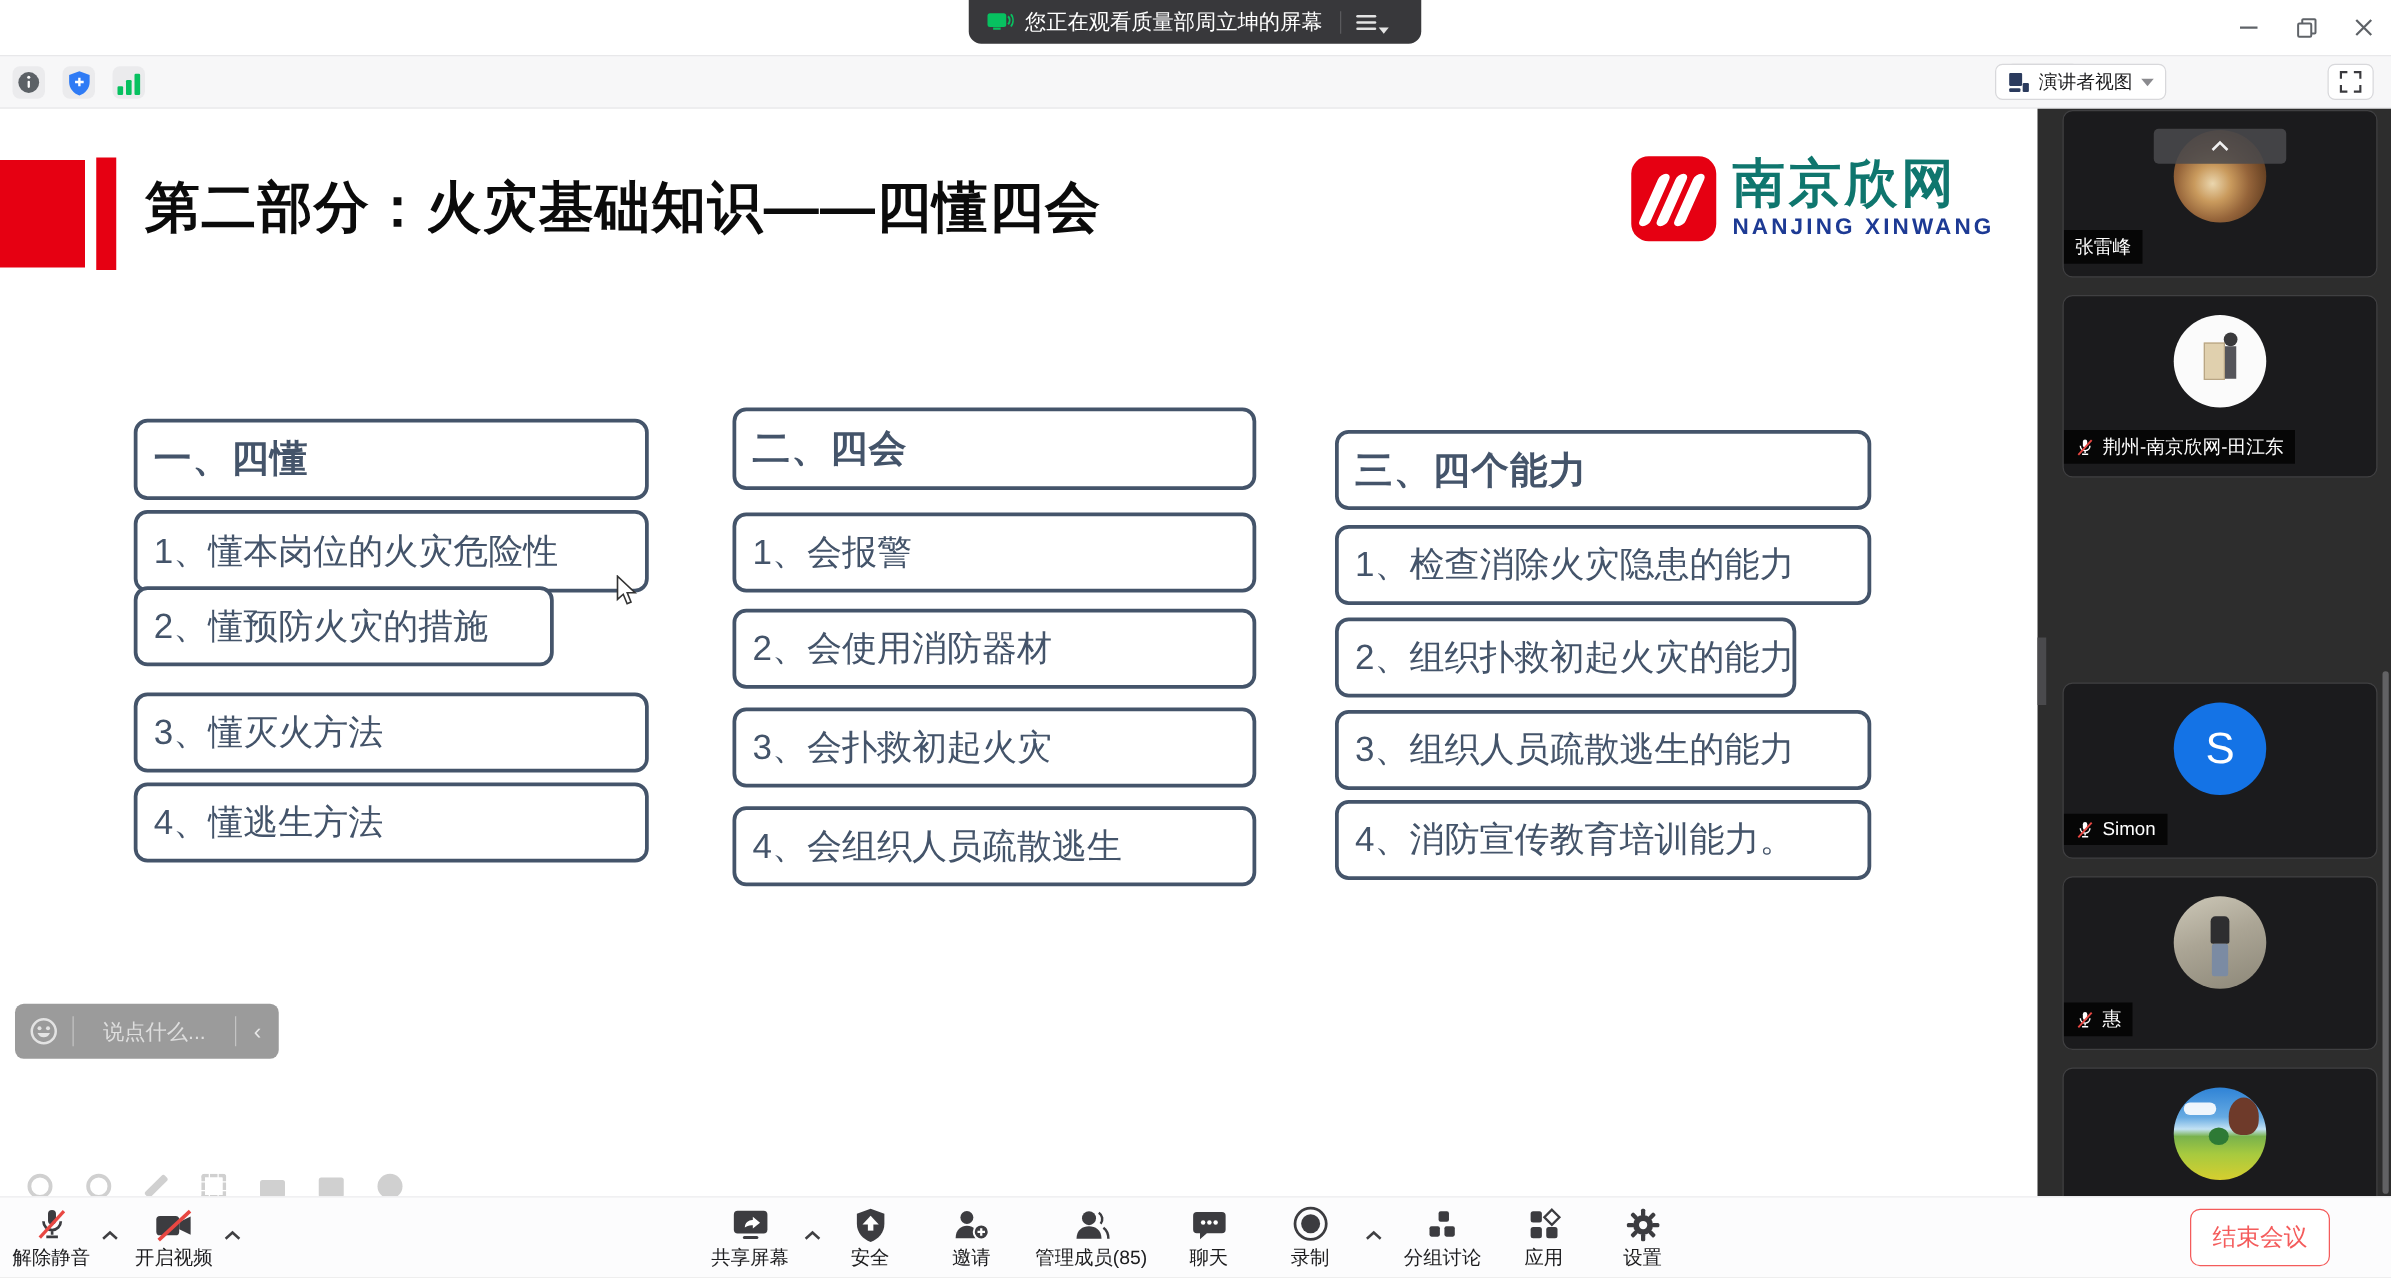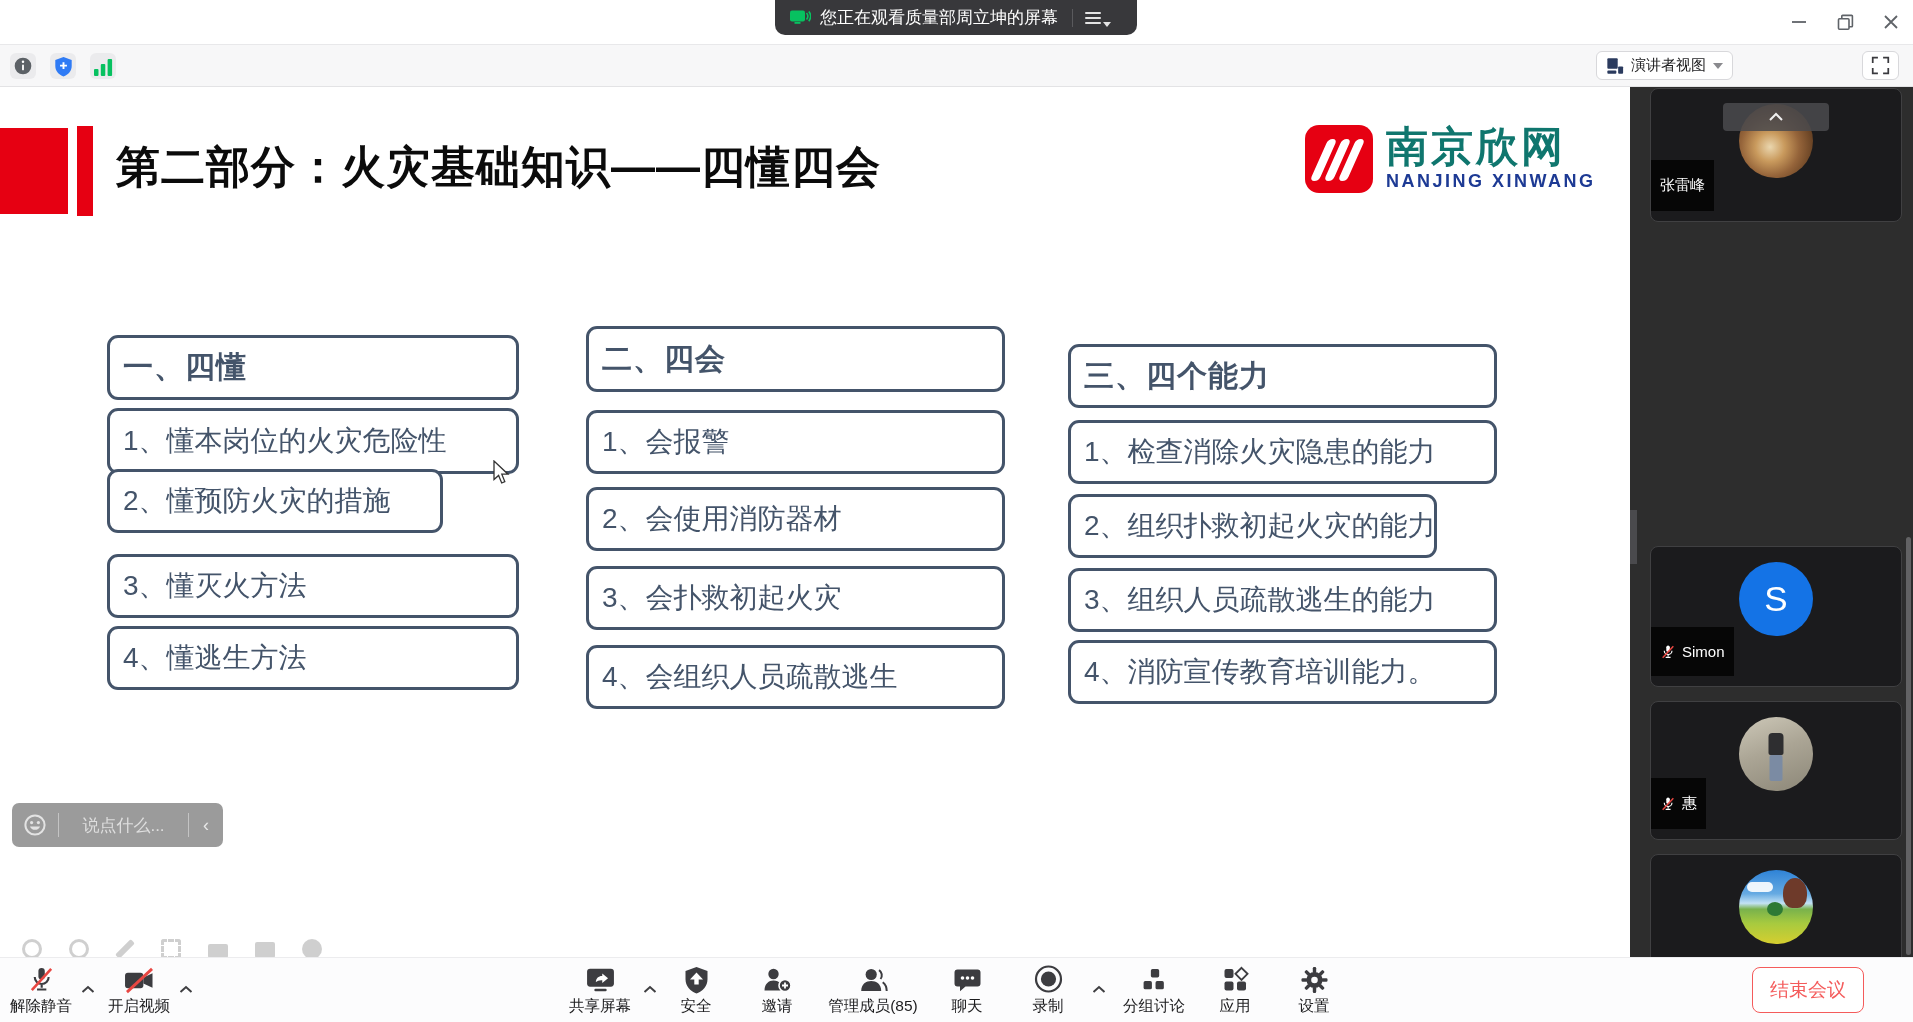--- a/index.html
+++ b/index.html
@@ -75,21 +75,21 @@
   .av-sil .sb{position:absolute;left:50%;top:44px;transform:translateX(-50%);width:46px;height:30px;background:#c3c7cc;border-radius:24px 24px 0 0;}
   .av-initial{background:#1473e6;display:flex;align-items:center;justify-content:center;color:#fff;font-size:35px;}
   .av-photo{background:linear-gradient(160deg,#cdc8b8 0%,#aba595 45%,#8c8778 100%);}
   .av-photo .fig{position:absolute;left:50%;top:16px;transform:translateX(-50%);width:15px;height:22px;background:#2e2e30;border-radius:4px 4px 2px 2px;}
   .av-photo .leg{position:absolute;left:50%;top:38px;transform:translateX(-50%);width:13px;height:26px;background:#7b8ba3;border-radius:2px;}
   .av-land{background:linear-gradient(to bottom,#2f83d6 0%,#66aae2 32%,#c3e2f4 45%,#79b24c 53%,#a7ca3f 72%,#d6ce2f 100%);}
   .av-land .cl{position:absolute;left:8px;top:12px;width:26px;height:10px;background:#fff;border-radius:8px;opacity:.9;}
   .av-land .tr{position:absolute;right:6px;top:8px;width:24px;height:30px;background:#6e3a2a;border-radius:50% 50% 40% 40%;}
   .av-land .tg{position:absolute;left:28px;top:32px;width:16px;height:14px;background:#2e7a35;border-radius:50%;}
   .name-tag{position:absolute;left:0;bottom:10px;background:rgba(0,0,0,.78);color:#fff;font-size:15px;
-            padding:16px 9px;display:flex;align-items:center;gap:6px;white-space:nowrap;max-width:100%;box-sizing:border-box;}
+            padding:4px 9px;display:flex;align-items:center;gap:6px;white-space:nowrap;max-width:100%;box-sizing:border-box;}
   .collapse-pill{position:absolute;left:50%;transform:translateX(-50%);top:14px;width:106px;height:28px;
                  background:rgba(74,74,77,.85);border-radius:4px;display:flex;align-items:center;justify-content:center;cursor:pointer;z-index:3;}
   .side-tab{position:absolute;left:-16px;top:423px;width:23px;height:54px;background:#4a4a4d;border-radius:10px 0 0 10px;
             display:flex;align-items:center;justify-content:center;color:#cfcfcf;font-size:19px;cursor:pointer;}
   .scroll{position:absolute;right:2px;top:450px;width:5px;height:418px;background:#626264;border-radius:3px;cursor:pointer;}
   
   .bottombar{position:absolute;top:957px;left:0;width:100%;height:65px;background:#fcfcfd;border-top:1px solid #ececee;box-sizing:border-box;}
   .tool{position:absolute;top:5px;transform:translateX(-50%);display:flex;flex-direction:column;align-items:center;cursor:pointer;width:max-content;}
   .tool .ticon{height:31px;display:flex;align-items:flex-end;justify-content:center;}
   .tool .tlabel{font-size:15.5px;color:#1c1c1e;margin-top:2px;white-space:nowrap;}
@@ -254,20 +254,35 @@
         <svg width="16" height="10">
             <polyline points="2,8 8,2 14,8" fill="none" stroke="#f0f0f0" stroke-width="2"></polyline>
           </svg>
       </span>
       <span class="avatar av-coffee"></span>
       <span class="name-tag">
         <span>张雷峰</span>
       </span>
     </div>
 
+    <div class="tile" style="top:149px;height:146px">
+      <span class="avatar av-cartoon">
+          <span class="bx"></span>
+          <span class="hd"></span>
+          <span class="bd"></span>
+        </span>
+      <span class="name-tag">
+        <svg width="16" height="16" viewBox="0 0 30 30">
+          <rect x="11.8" y="3" width="6.6" height="12" rx="3.3" fill="#fff"></rect>
+          <path d="M8 12.5 a7.2 7.2 0 0 0 14.4 0 M15.2 19.8 v3.6 M10.6 25 h9.2" stroke="#fff" stroke-width="2.2" fill="none"></path>
+          <path d="M5 26 L25 4" stroke="#e84742" stroke-width="2.8"></path>
+        </svg>
+        <span>荆州-南京欣网-田江东</span>
+      </span>
+    </div>
 
 
     <div class="tile" style="top:459px;height:141px">
       <span class="avatar av-initial">S</span>
       <span class="name-tag">
         <svg width="16" height="16" viewBox="0 0 30 30">
           <rect x="11.8" y="3" width="6.6" height="12" rx="3.3" fill="#fff"></rect>
           <path d="M8 12.5 a7.2 7.2 0 0 0 14.4 0 M15.2 19.8 v3.6 M10.6 25 h9.2" stroke="#fff" stroke-width="2.2" fill="none"></path>
           <path d="M5 26 L25 4" stroke="#e84742" stroke-width="2.8"></path>
         </svg>

